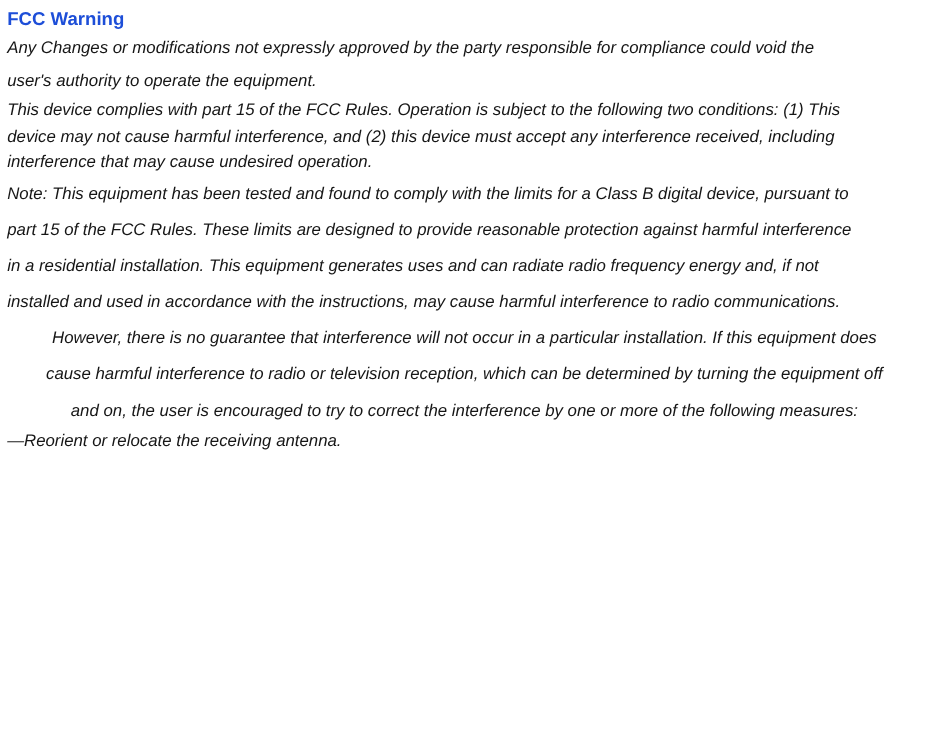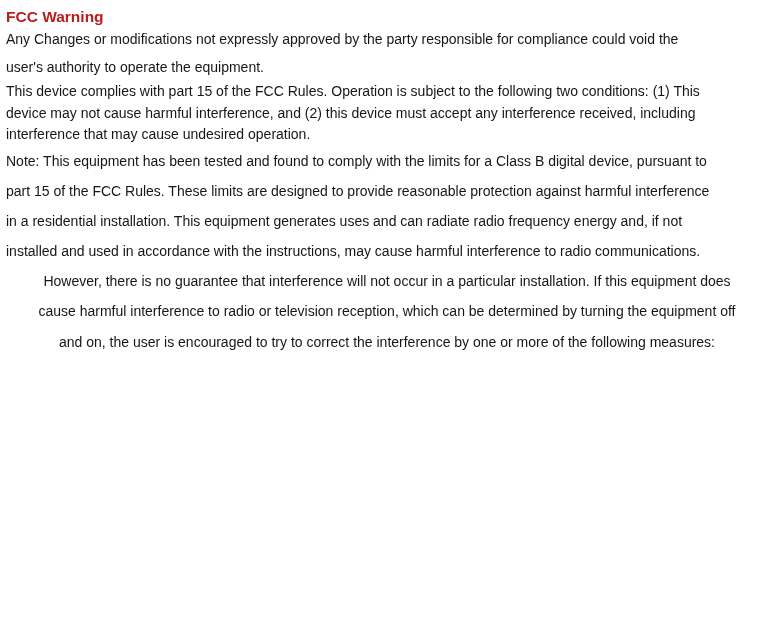--- a/index.html
+++ b/index.html
@@ -19,25 +19,26 @@
   }
   .page {
     width: 100%;
     height: 100%;
   }
   h1.heading {
     margin: 0;
     font-size: 15.5px;
     font-weight: bold;
     line-height: 17px;
-    color: #b91c1c;
+    color: #1d4ed8;
   }
   p.para, p.measure {
     margin: 0;
     white-space: pre-line; 
+    font-style: italic;
   }
   .p-changes     { line-height: 28px;   margin-top: 3px; }
   .p-part15      { line-height: 21.5px; }
   .p-exposure    { line-height: 26px;   margin-top: 22px; }
   .p-transmitter { line-height: 26px; }
   .p-note        { line-height: 30px; }
   .p-however     { line-height: 30.5px; margin-top: 8px; text-align: center; }
   p.measure      { line-height: 20px; }
   .m1 { margin-top: 34px; }
   .m2 { margin-top: 25px; }
@@ -61,16 +62,17 @@
 
   <p class="para p-note">Note: This equipment has been tested and found to comply with the limits for a Class B digital device, pursuant to
 part 15 of the FCC Rules. These limits are designed to provide reasonable protection against harmful interference
 in a residential installation. This equipment generates uses and can radiate radio frequency energy and, if not
 installed and used in accordance with the instructions, may cause harmful interference to radio communications.</p>
 
   <p class="para p-however">However, there is no guarantee that interference will not occur in a particular installation. If this equipment does
 cause harmful interference to radio or television reception, which can be determined by turning the equipment off
 and on, the user is encouraged to try to correct the interference by one or more of the following measures:</p>
 
+  <p class="measure m1">—Reorient or relocate the receiving antenna.</p>
 
 
 
 </div>
 
 </body></html>

